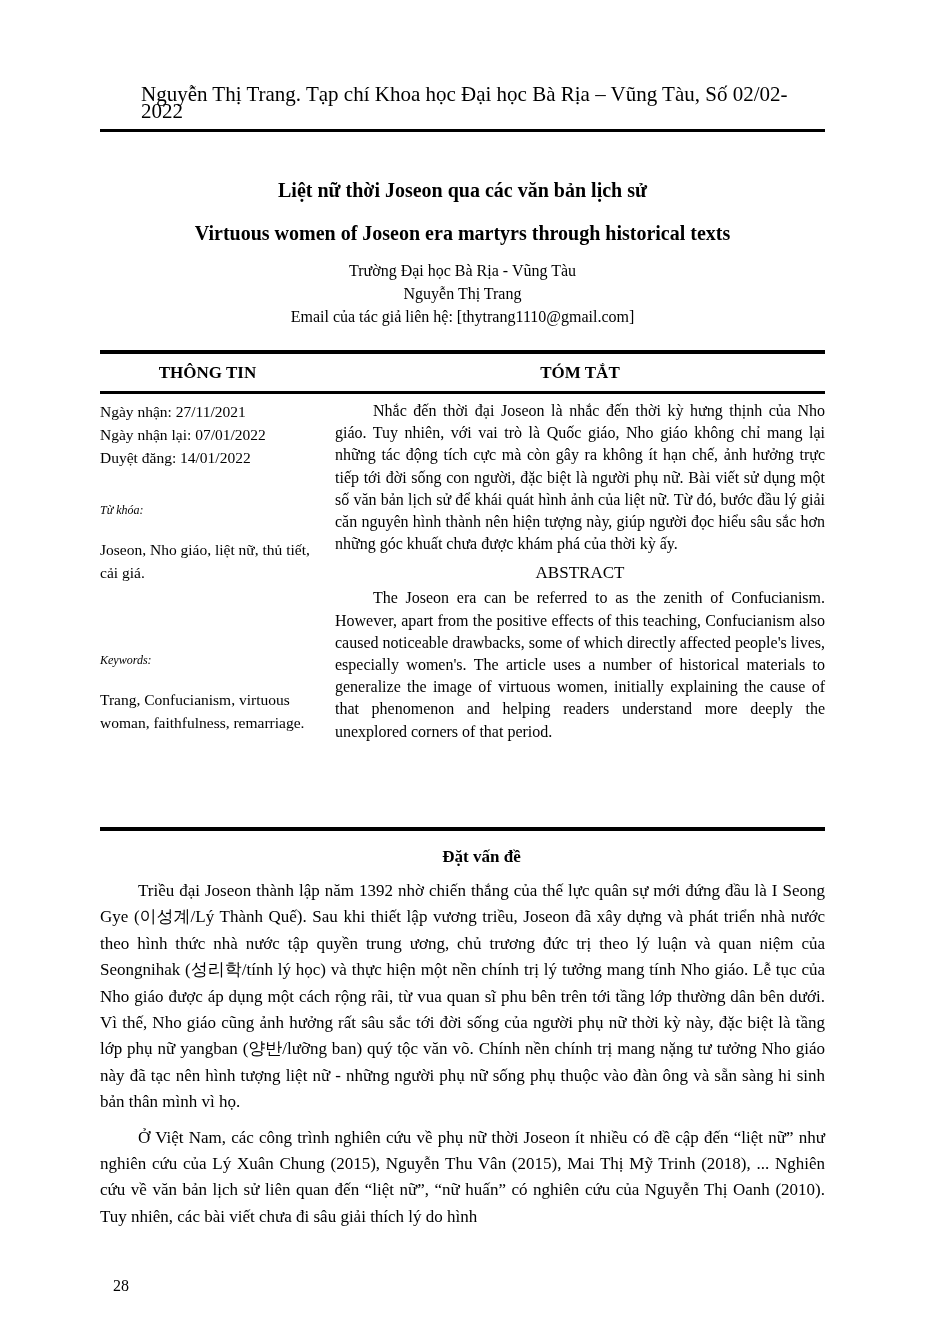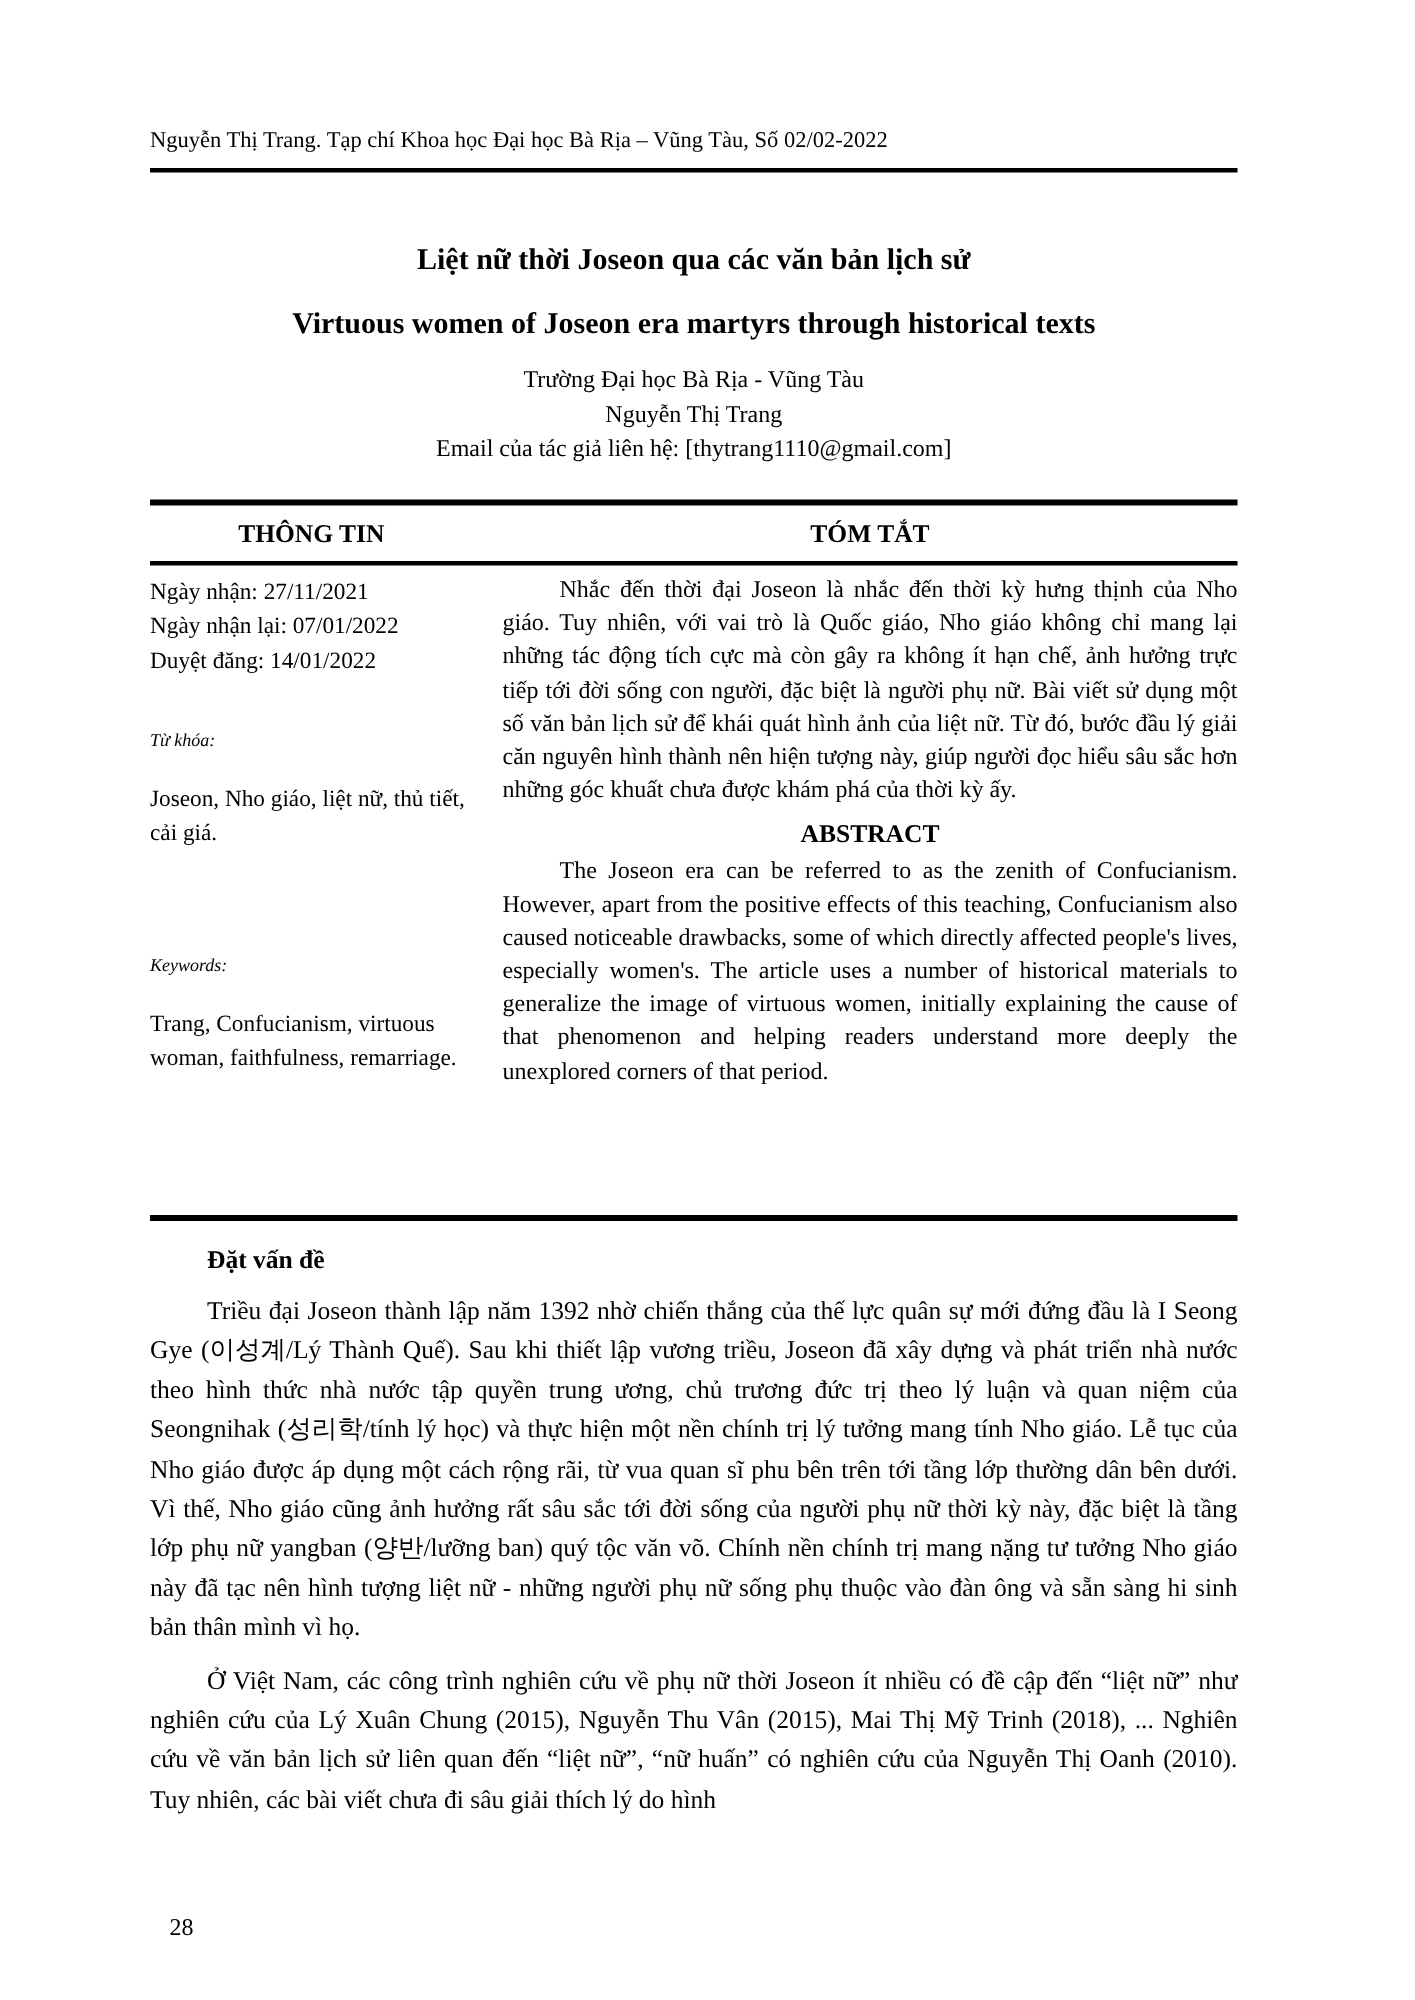--- a/index.html
+++ b/index.html
@@ -2,21 +2,21 @@
 <html><head>
 <meta charset="utf-8">
 <style>
   html,body{margin:0;padding:0;}
   body{
     width:943px;height:1333px;overflow:hidden;background:#ffffff;color:#000;
     font-family:"Liberation Serif","DejaVu Serif",serif;position:relative;
   }
   .page{margin:0 118px 0 100px;}
   
-  .running-head{padding-top:86px;font-size:15px;line-height:17px;}
+  .running-head{padding-top:86px;font-size:21px;line-height:17px;margin-left:41px;}
   .head-rule{border:0;border-top:3px solid #000;margin:9px 0 0 0;}
   
   .title-vi{margin-top:45px;font-size:20px;line-height:26px;font-weight:bold;text-align:center;}
   .title-en{margin-top:17px;font-size:20px;line-height:26px;font-weight:bold;text-align:center;}
   
   .author-block{margin-top:13px;text-align:center;font-size:16px;line-height:23px;}
   
   .info-table{margin-top:22px;border-top:4px solid #000;}
   .thead{display:flex;border-bottom:3px solid #000;padding:7px 0;font-weight:bold;font-size:17px;line-height:23px;}
   .thead .cell-left{width:235px;text-align:center;}
@@ -24,23 +24,23 @@
   .tbody{display:flex;border-bottom:4px solid #000;padding:6px 0 7px 0;min-height:420px;}
   .cell-left{width:235px;box-sizing:border-box;padding-right:20px;}
   .cell-right{flex:1;}
   .dates{font-size:15.5px;line-height:23px;}
   .kw-label{font-style:italic;font-size:12px;line-height:23px;}
   .kw-label.vi{margin-top:30px;}
   .kw-label.en{margin-top:65px;}
   .kw-text{margin-top:16px;font-size:15.5px;line-height:23px;}
   .abs-p{margin:0;font-size:16px;line-height:22.2px;text-align:justify;text-indent:38px;}
   .abs-p.vi{margin-top:0;}
-  .abs-heading{margin-top:7px;margin-bottom:3px;font-weight:bold;font-size:17px;line-height:22px;text-align:center;}
+  .abs-heading{margin-top:7px;margin-bottom:3px;font-weight:normal;font-size:17px;line-height:22px;text-align:center;}
   
-  .section-heading{margin:14px 0 0 38px;font-size:17px;font-weight:bold;line-height:24px;}
+  .section-heading{margin:14px 0 0 38px;font-size:17px;font-weight:bold;line-height:24px;text-align:center;}
   .body-p{margin:9px 0 0 0;font-size:17px;line-height:26.4px;text-align:justify;text-indent:38px;}
   
   .page-number{position:absolute;left:113px;top:1276px;font-size:16px;line-height:20px;}
 </style>
 </head>
 <body>
 
 <div class="page">
 
   <div class="running-head">Nguyễn Thị Trang. Tạp chí Khoa học Đại học Bà Rịa – Vũng Tàu, Số 02/02-2022</div>

